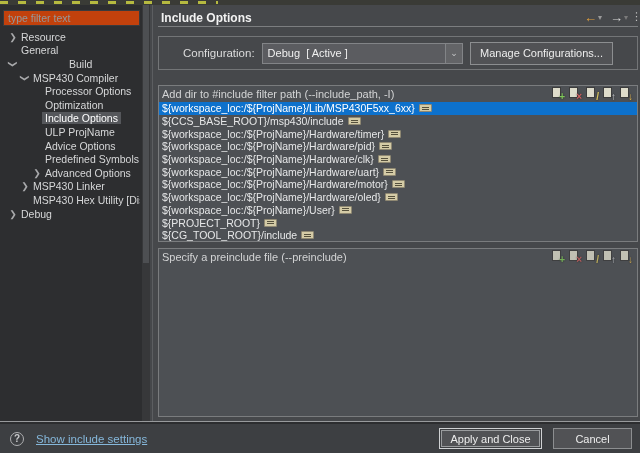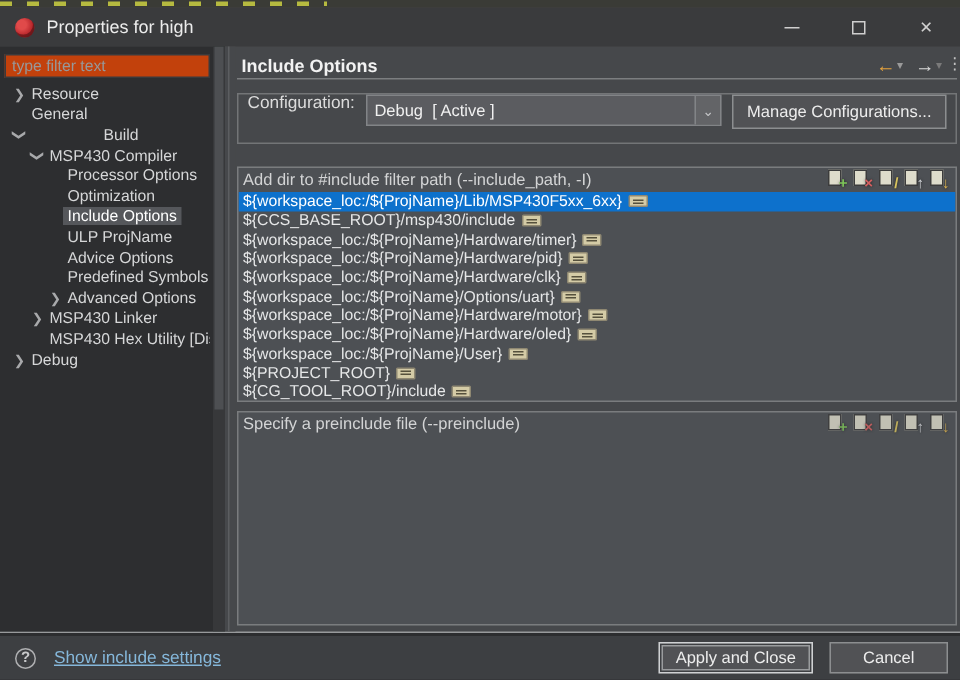--- a/index.html
+++ b/index.html
@@ -52,22 +52,22 @@
     border-bottom:1px solid #7c7e80; margin-bottom:9px; flex:none; }
   .mh-title { font-size:12px; font-weight:bold; color:#f2f2f2; padding-left:3px; }
   .nav { margin-left:auto; display:flex; align-items:center; padding-right:10px; }
   .nav-back { color:#e5a23d; font-size:13px; font-weight:bold; }
   .nav-fwd { color:#d8d8d8; font-size:13px; font-weight:bold; margin-left:8px; }
   .caret { color:#9a9a9a; font-size:8px; margin-left:1px; }
   .caret.dim { color:#7a7a7a; }
   .dots { position:absolute; right:-4px; top:1px; color:#c2c2c2; font-size:11px; }
 
   
-  .config-panel { height:34px; border:1px solid #737577; display:flex; 
-    padding:0 6px; gap:7px; flex:none; }
+  .config-panel { height:34px; border:1px solid #737577; display:flex; align-items:center;
+    padding:0 24px; gap:7px; flex:none; }
   .cfg-label { font-size:11.5px; color:#dcdcdc; flex:none; }
   .select { flex:1; height:21px; background:#5b5c60; border:1px solid #828487; display:flex;
     align-items:center; min-width:0; cursor:default; }
   .sel-value { font-size:11px; color:#f0f0f0; padding:0 5px; white-space:pre; overflow:hidden; flex:1; }
   .sel-caret { width:17px; text-align:center; color:#c6c7c9; font-size:9px; border-left:1px solid #828487;
     align-self:stretch; display:flex; align-items:center; justify-content:center; background:#636467; }
   .btn { background:#515255; border:1px solid #8c8e90; color:#ededed; font-family:"Liberation Sans",sans-serif;
     font-size:11px; height:23px; padding:0 9px; cursor:default; }
 
   
@@ -103,35 +103,20 @@
   .btn.focus { border:1px solid #cfd1d3; box-shadow:inset 0 0 0 1px #3d3f42, inset 0 0 0 2px #9a9c9e;
     margin-right:11px; min-width:103px; }
   .btn.cancel { min-width:79px; }
 </style>
 </head>
 <body>
 
 <div class="window">
   <div class="artifact"></div>
 
-  <div class="titlebar">
-    <span class="app-icon"></span>
-    <span class="title">Properties for high</span>
-    <div class="win-controls">
-      <div class="wc">
-          <span class="wc-min"></span>
-        </div>
-      <div class="wc">
-          <span class="wc-max"></span>
-        </div>
-      <div class="wc">
-          <span class="wc-x">✕</span>
-        </div>
-    </div>
-  </div>
 
   <div class="body">
     <div class="sidebar">
       <input class="filter" placeholder="type filter text" style="">
       <div class="tree">
           <div class="tree-row" style="padding-left: 5px;">
             <span class="chev collapsed">❯</span>
             <span class="tree-label">Resource</span>
           </div>
           <div class="tree-row" style="padding-left: 5px;">
@@ -256,21 +241,21 @@
             </div>
             <div class="path-row">
               <span class="path-text">${workspace_loc:/${ProjName}/Hardware/pid}</span>
               <span class="var-badge"></span>
             </div>
             <div class="path-row">
               <span class="path-text">${workspace_loc:/${ProjName}/Hardware/clk}</span>
               <span class="var-badge"></span>
             </div>
             <div class="path-row">
-              <span class="path-text">${workspace_loc:/${ProjName}/Options/uart}</span>
+              <span class="path-text">${workspace_loc:/${ProjName}/Hardware/uart}</span>
               <span class="var-badge"></span>
             </div>
             <div class="path-row">
               <span class="path-text">${workspace_loc:/${ProjName}/Hardware/motor}</span>
               <span class="var-badge"></span>
             </div>
             <div class="path-row">
               <span class="path-text">${workspace_loc:/${ProjName}/Hardware/oled}</span>
               <span class="var-badge"></span>
             </div>

